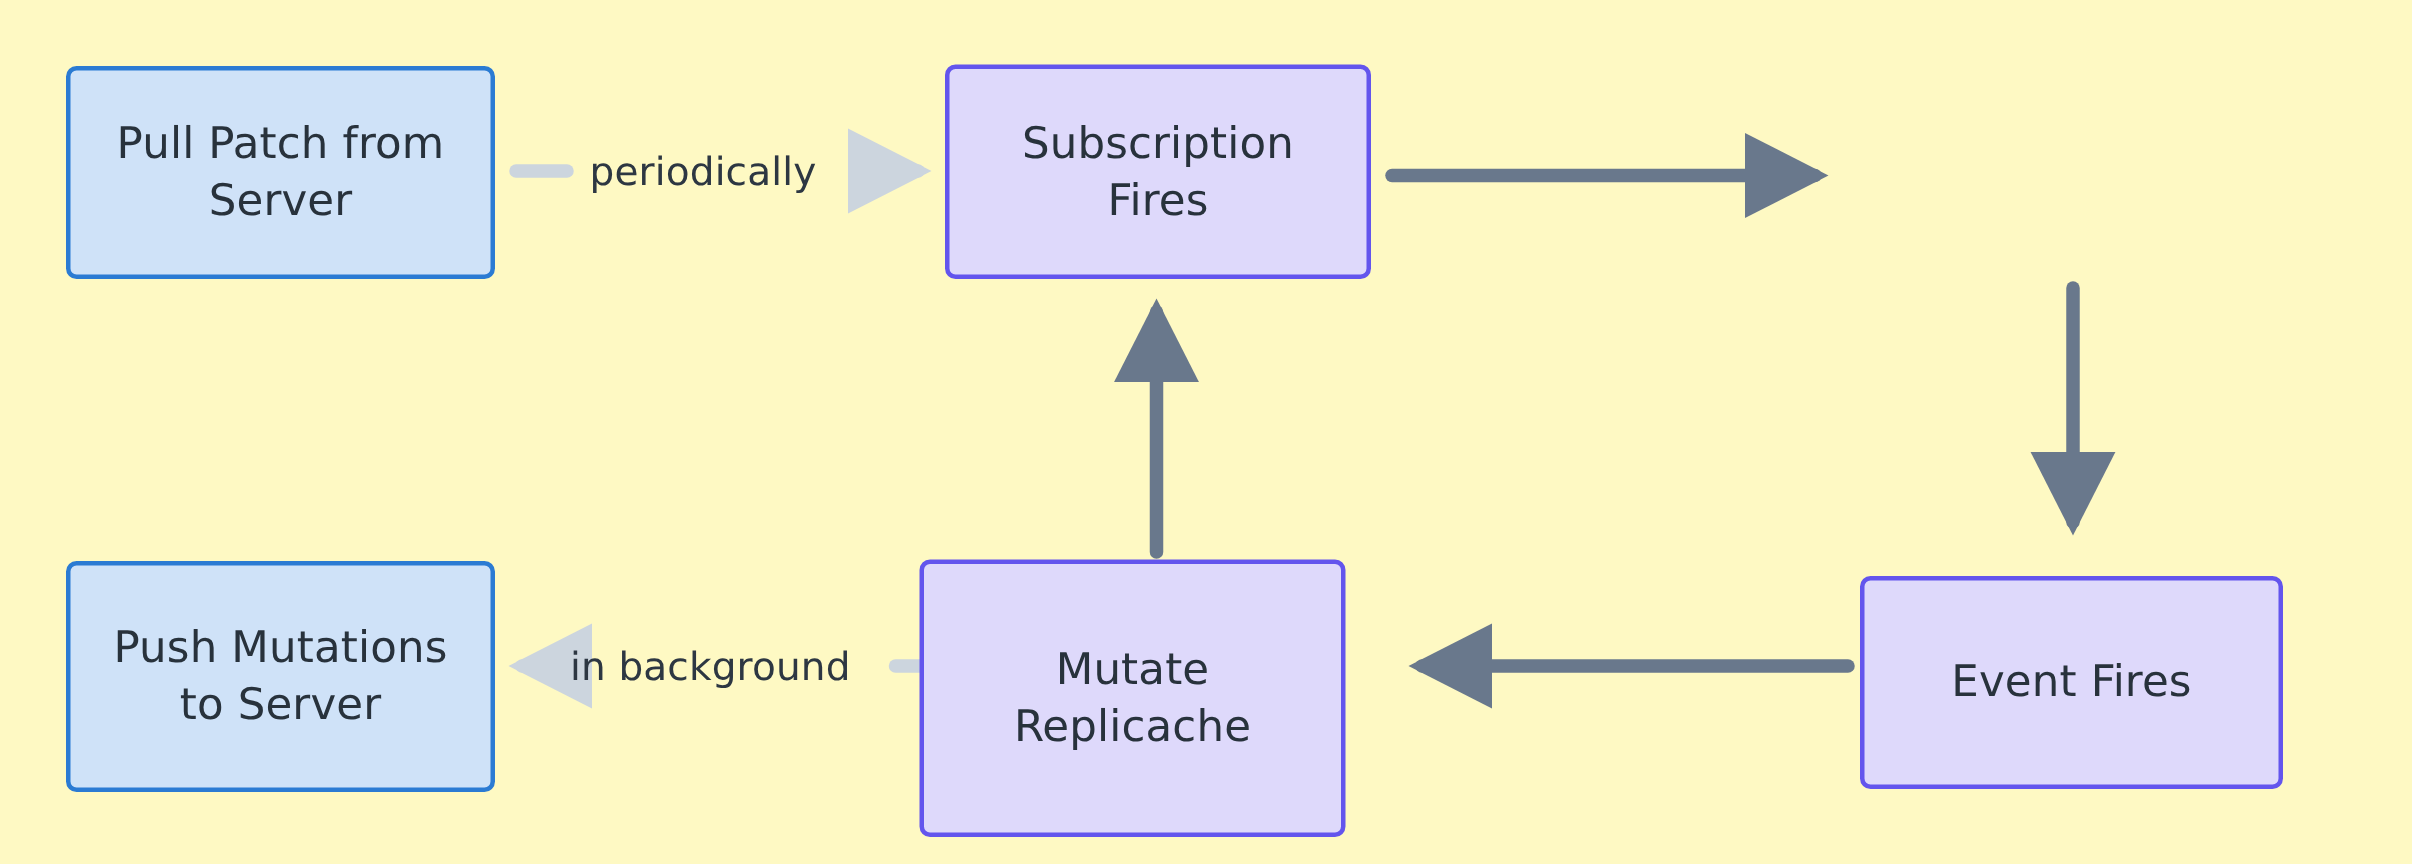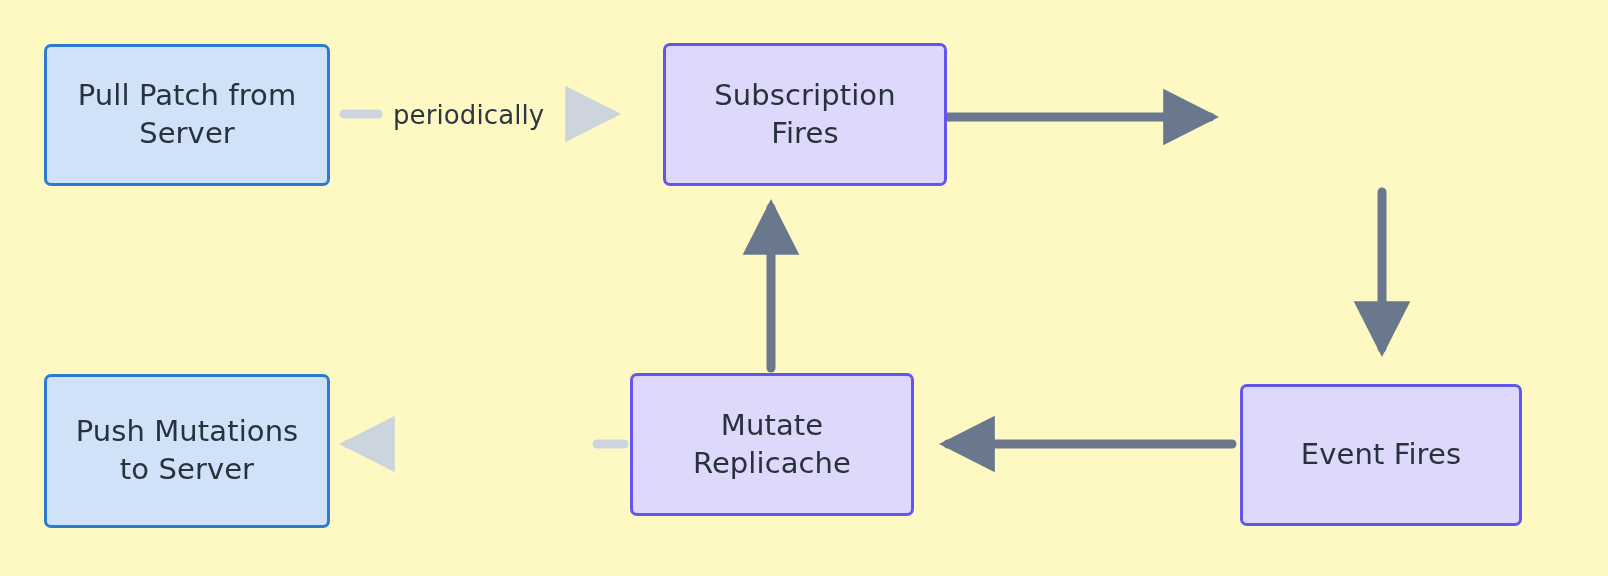--- a/index.html
+++ b/index.html
@@ -106,36 +106,37 @@
     <g>
       <line x1="771" y1="368" x2="771" y2="208" stroke="#69788c" stroke-width="9" stroke-linecap="round" marker-end="url(#arrow-solid)"></line>
     </g>
   </svg>
 
   <div class="node node-blue" style="left:44px; top:44px; width:286px; height:142px;">
     <span class="node-label">Pull Patch from
 Server</span>
   </div>
 
-  <div class="node node-purple" style="left:630px; top:43px; width:284px; height:143px;margin-left:33px;">
+  <div class="node node-purple" style="left:630px; top:43px; width:284px; height:143px;">
     <span class="node-label">Subscription
 Fires</span>
   </div>
 
 
   <div class="node node-blue" style="left:44px; top:374px; width:286px; height:154px;">
     <span class="node-label">Push Mutations
 to Server</span>
   </div>
 
-  <div class="node node-purple" style="left:630px; top:373px; width:284px; height:143px;">
+  <div class="node node-purple" style="left:613px; top:373px; width:284px; height:185px;">
     <span class="node-label">Mutate
 Replicache</span>
   </div>
 
   <div class="node node-purple" style="left:1240px; top:384px; width:282px; height:142px;">
     <span class="node-label">Event Fires</span>
   </div>
 
   <div class="edge-label" style="left:393px; top:100px;">periodically</div>
 
+  <div class="edge-label" style="left:380px; top:430px;">in background</div>
 
 </div>
 
 </body></html>

